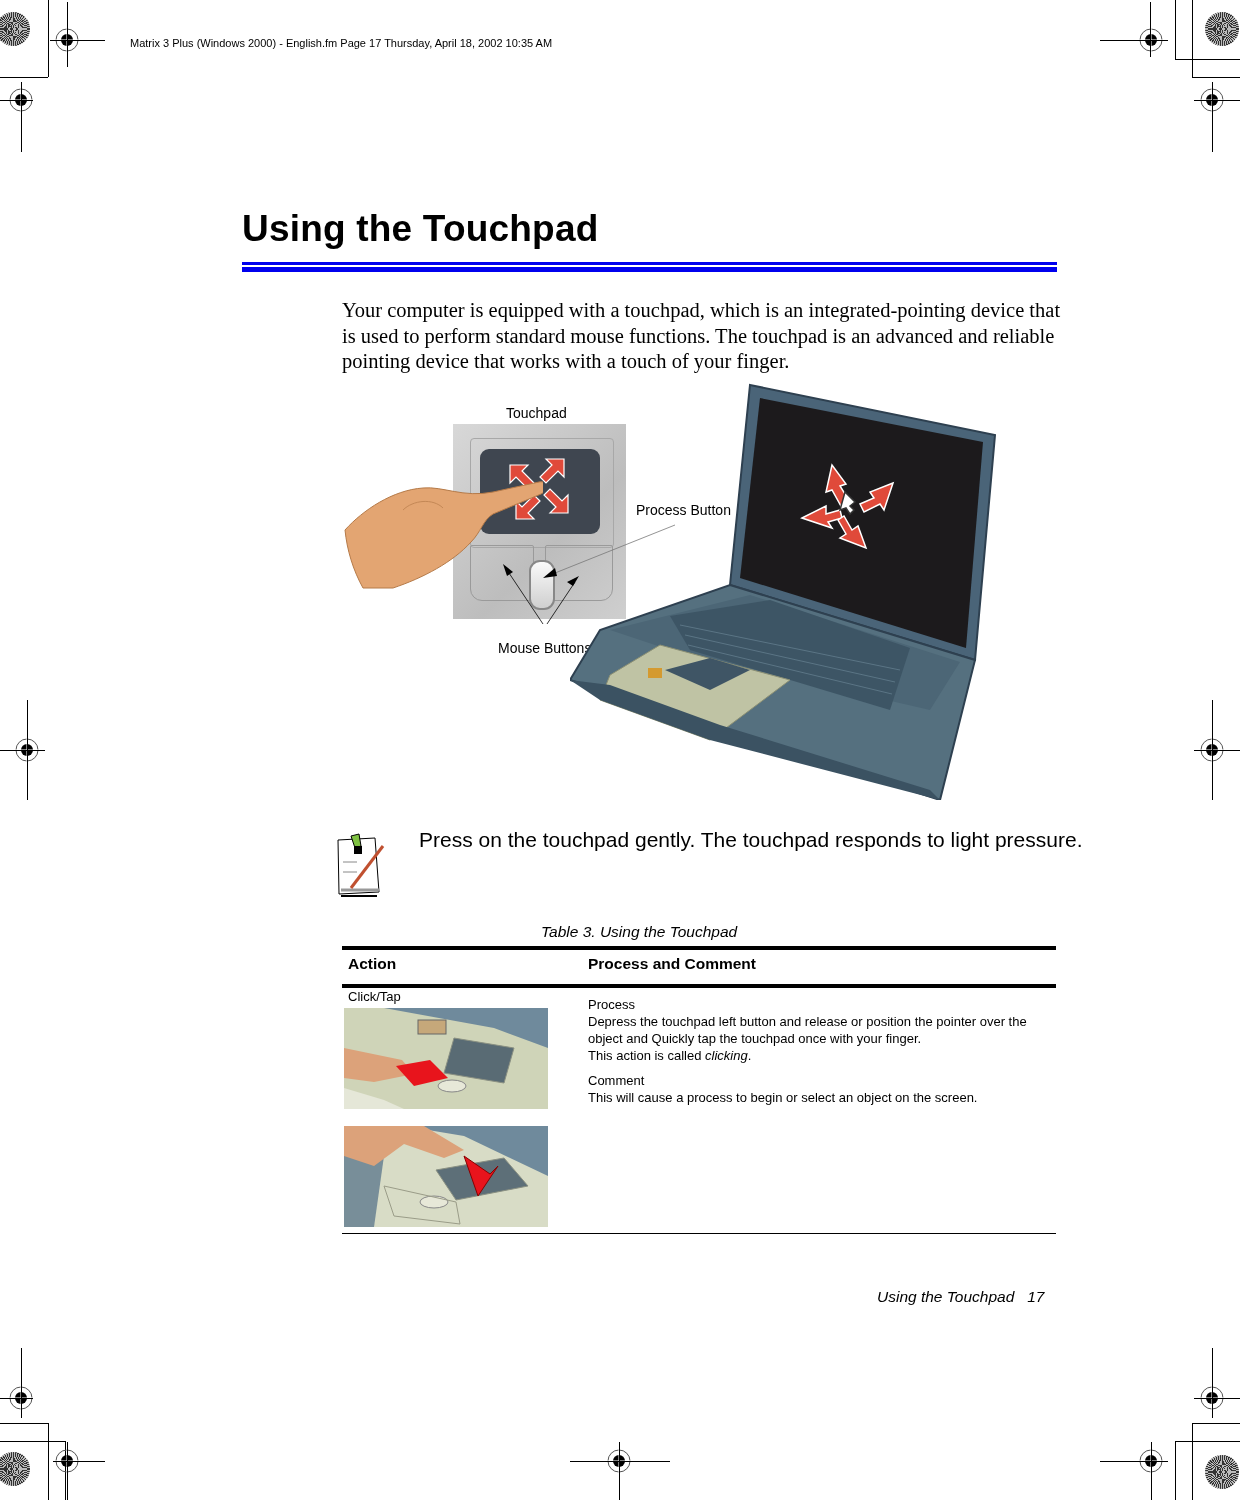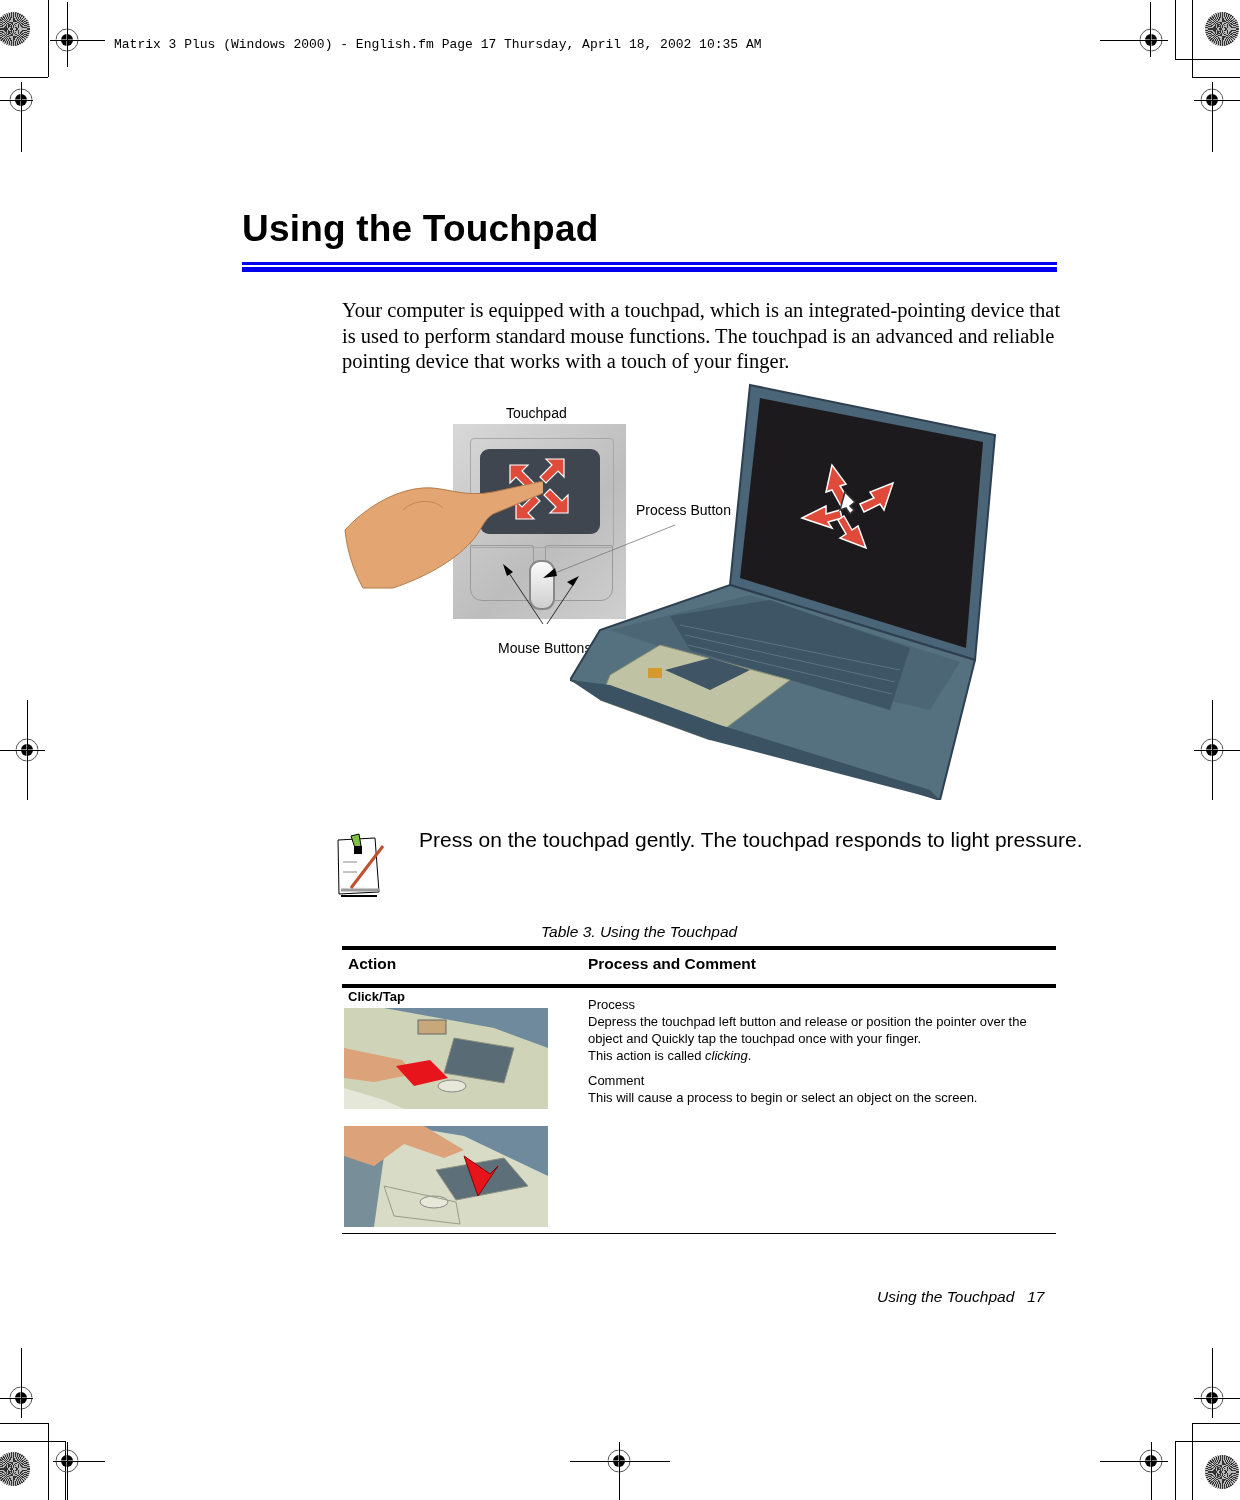--- a/index.html
+++ b/index.html
@@ -7,21 +7,21 @@
   .abs { position: absolute; }
 
   
   .reg { position: absolute; width: 26px; height: 26px; }
   .reg svg { width: 100%; height: 100%; display: block; }
   .hline { position: absolute; height: 1px; background: #000; }
   .vline { position: absolute; width: 1px; background: #000; }
   .starburst { position: absolute; width: 34px; height: 34px; border-radius: 50%;
     background: repeating-conic-gradient(#333 0deg 4deg, #bbb 4deg 8deg); }
 
-  .header-meta { position: absolute; left: 114px; top: 37px; font-family: Liberation Mono, monospace; font-size: 13px; white-space: nowrap; }
+  .header-meta { position: absolute; left: 130px; top: 37px; font-family: Liberation Sans, sans-serif; font-size: 11px; white-space: nowrap; }
 
   .page-title { position: absolute; left: 242px; top: 208px; font-size: 37px; font-weight: bold; letter-spacing: 0.2px; }
   .rule1 { position: absolute; left: 242px; top: 262px; width: 815px; height: 3px; background: #0000ee; }
   .rule2 { position: absolute; left: 242px; top: 267px; width: 815px; height: 5px; background: #0000ee; }
 
   .intro { position: absolute; left: 342px; top: 298px; width: 720px; font-family: "Liberation Serif", serif; font-size: 20.5px; line-height: 25.5px; }
 
   
   .fig-label { position: absolute; font-size: 14px; white-space: nowrap; }
   .tp-photo { position: absolute; left: 453px; top: 424px; width: 173px; height: 195px; background: linear-gradient(135deg,#d8d8d8,#bdbdbd 60%,#cfcfcf); }
@@ -36,21 +36,21 @@
 
   
   .note-icon { position: absolute; left: 335px; top: 832px; width: 58px; height: 70px; }
   .note-text { position: absolute; left: 419px; top: 828px; font-size: 21px; white-space: nowrap; }
 
   
   .table-caption { position: absolute; left: 541px; top: 923px; font-size: 15.5px; font-style: italic; white-space: nowrap; }
   .trule-thick { position: absolute; left: 342px; width: 714px; height: 4px; background: #000; }
   .trule-thin { position: absolute; left: 342px; width: 714px; height: 1px; background: #000; }
   .th { position: absolute; top: 955px; font-size: 15.5px; font-weight: bold; }
-  .cell-action { position: absolute; left: 348px; top: 989px; font-size: 13px; font-weight: bold; }
+  .cell-action { position: absolute; left: 348px; top: 989px; font-size: 13px; font-weight: normal; }
   .proc { position: absolute; left: 588px; top: 996px; width: 460px; font-size: 13px; line-height: 17px; }
   .proc .h { font-weight: normal; }
   .proc p { margin: 0; }
   .proc .gap { height: 8px; }
   .thumb { position: absolute; left: 344px; width: 204px; height: 101px; overflow: hidden; }
 
   .footer { position: absolute; left: 877px; top: 1288px; font-size: 15.5px; font-style: italic; white-space: nowrap; }
 </style>
 </head>
 <body>

